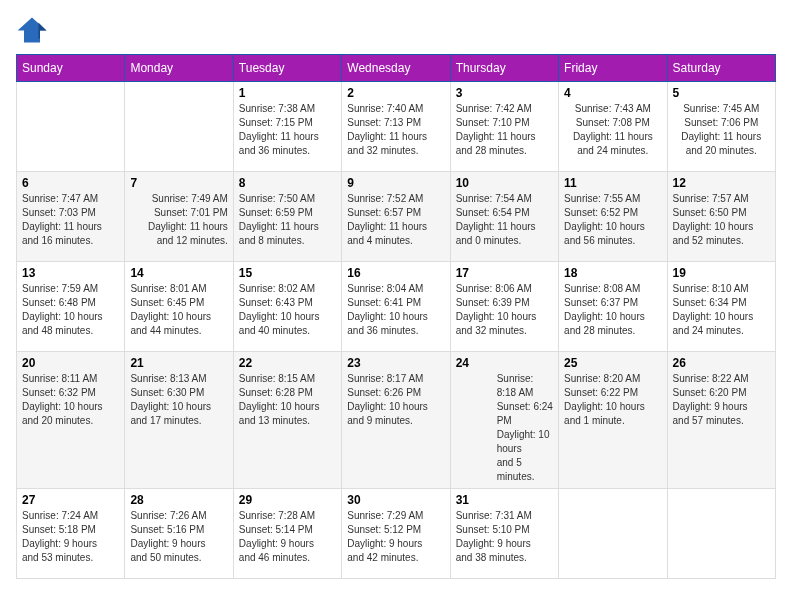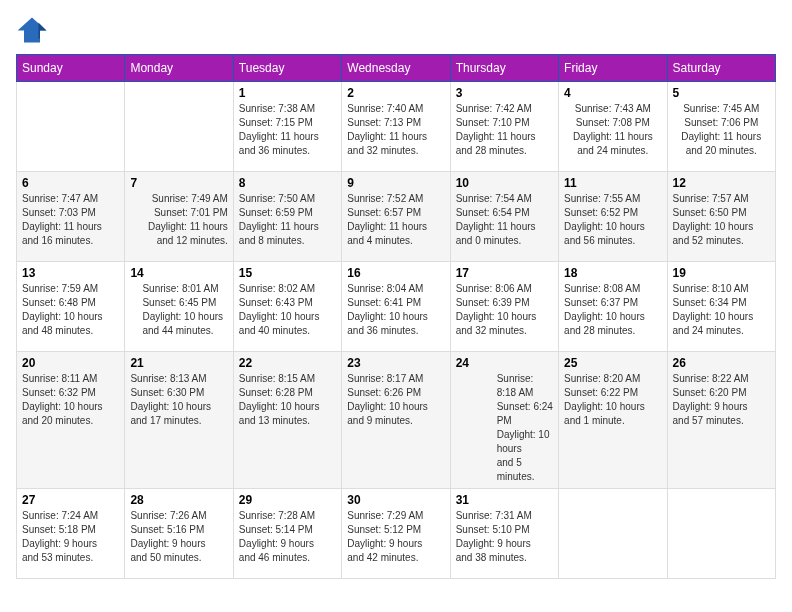--- a/index.html
+++ b/index.html
@@ -210,21 +210,21 @@
       <tr>
         <td>
           <span class="day-num">13</span>
           <div class="cell-content" style="white-space: pre-line;">Sunrise: 7:59 AM
 Sunset: 6:48 PM
 Daylight: 10 hours
 and 48 minutes.</div>
         </td>
         <td>
           <span class="day-num">14</span>
-          <div class="cell-content" style="white-space: pre-line; margin-left: 12px;">Sunrise: 8:01 AM
+          <div class="cell-content" style="white-space: pre-line;">Sunrise: 8:01 AM
 Sunset: 6:45 PM
 Daylight: 10 hours
 and 44 minutes.</div>
         </td>
         <td>
           <span class="day-num">15</span>
           <div class="cell-content" style="white-space: pre-line;">Sunrise: 8:02 AM
 Sunset: 6:43 PM
 Daylight: 10 hours
 and 40 minutes.</div>

